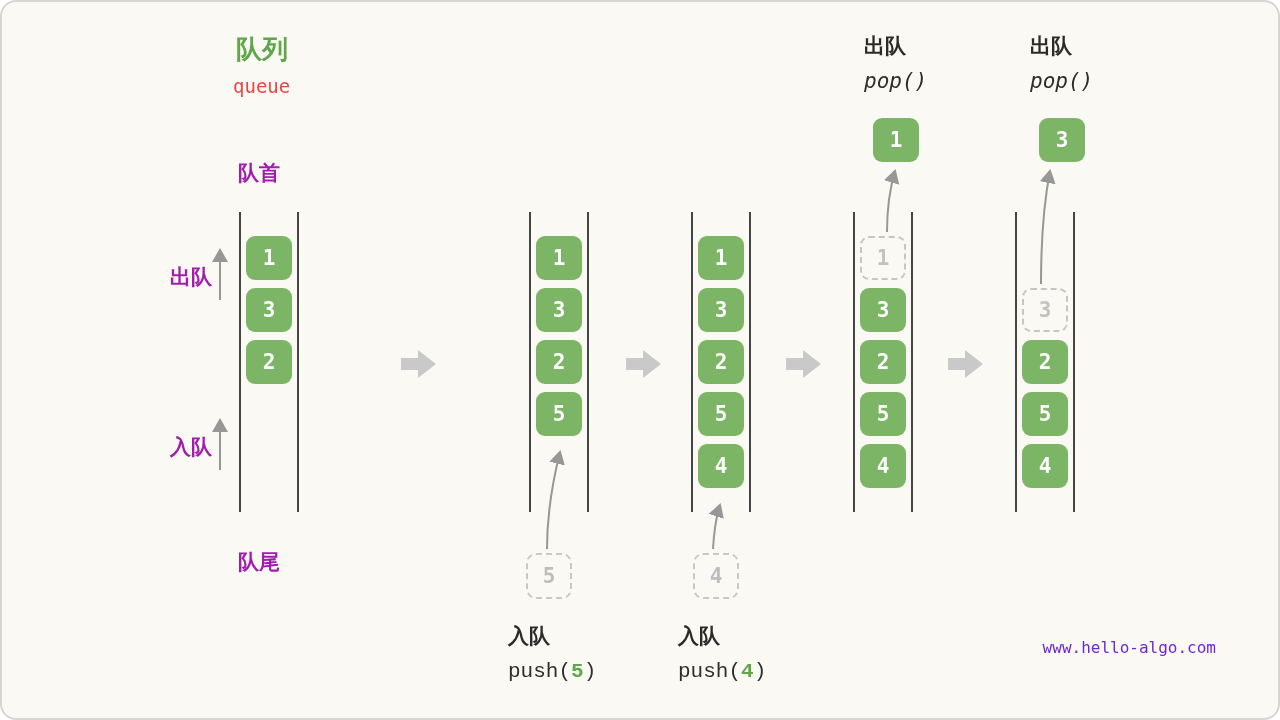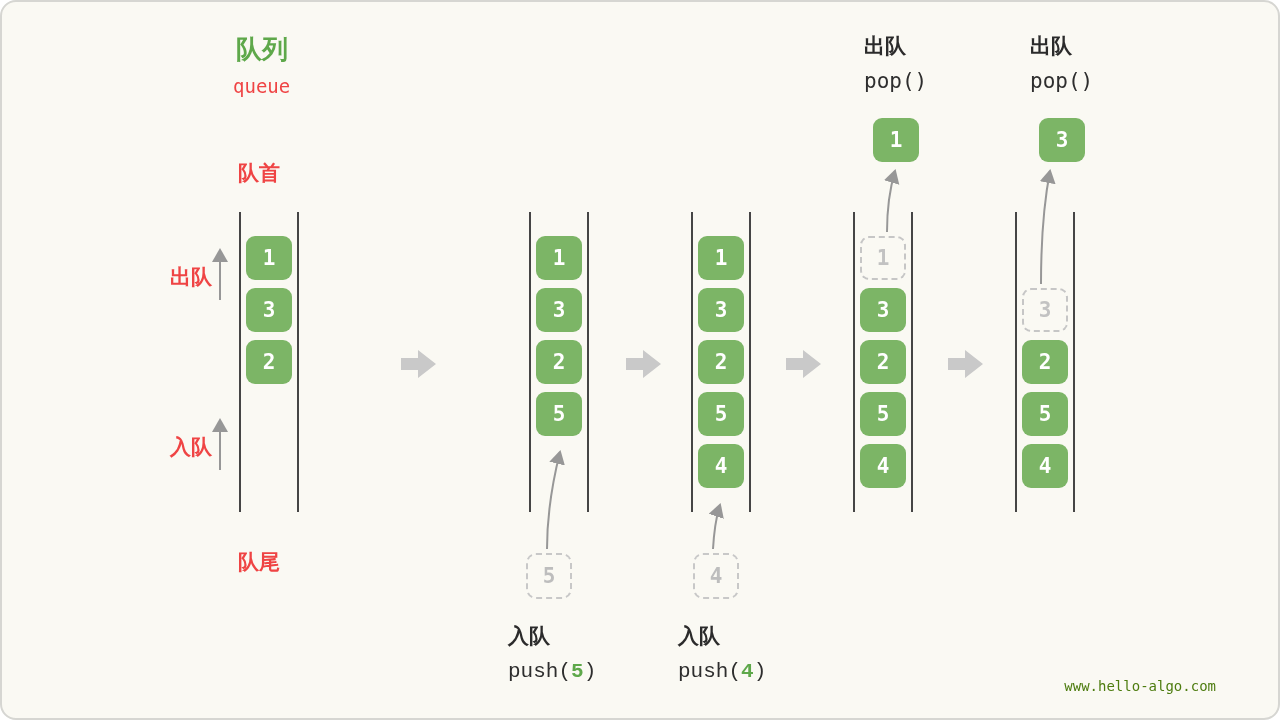--- a/index.html
+++ b/index.html
@@ -19,21 +19,21 @@
     background:var(--bg);
     border:2px solid #d6d6d2;
     border-radius:16px;
     overflow:hidden;
     font-family:"Liberation Sans", sans-serif;
     color:var(--ink);
   }
   .title-zh{position:absolute;left:234px;top:30px;font-size:26px;font-weight:700;color:var(--green-text);}
   .title-en{position:absolute;left:231px;top:73px;font-size:19px;font-family:"DejaVu Sans Mono", monospace;color:#ef4444;}
 
-  .lbl{position:absolute;font-size:21px;font-weight:700;color:#ef4444;}
+  .lbl{position:absolute;font-size:21px;font-weight:700;color:#a21caf;}
   .lbl.front{left:236px;top:157px;}
   .lbl.rear{left:236px;top:546px;}
   .lbl.dequeue-side{left:168px;top:261px;}
   .lbl.enqueue-side{left:168px;top:431px;}
 
   .col{position:absolute;top:210px;width:60px;height:300px;}
   .wall{position:absolute;top:0;width:2px;height:300px;background:var(--wall);}
   .wall.l{left:0;}
   .wall.r{right:0;}
 
@@ -57,34 +57,34 @@
   }
 
   .popped{
     position:absolute;top:116px;width:46px;height:44px;
     background:var(--green);border-radius:9px;
     color:#fff;font-family:"DejaVu Sans Mono", monospace;font-weight:700;font-size:21px;
     display:flex;align-items:center;justify-content:center;
   }
   .pop-op{position:absolute;top:30px;}
   .pop-zh{font-size:21px;font-weight:700;}
-  .pop-code{margin-top:9px;font-family:"DejaVu Sans Mono", monospace;font-size:21px;color:#2e2e2e;}
+  .pop-code{margin-top:9px;font-family:"DejaVu Sans Mono", monospace;font-size:21px;color:#2e2e2e;font-style:italic;}
 
   .push-cap{position:absolute;}
   .push-zh{font-size:21px;font-weight:700;}
   .push-code{margin-top:10px;font-family:Liberation Mono, monospace;font-size:21px;color:#2e2e2e;}
   .push-code .arg{color:var(--green-text);font-weight:700;}
 
   .block-arrow{position:absolute;width:36px;height:32px;}
 
   .overlay{position:absolute;left:0;top:0;width:1276px;height:716px;pointer-events:none;}
 
   .watermark{
-    position:absolute;right:62px;top:676px;
-    font-family:"DejaVu Sans Mono", monospace;font-size:14px;color:#4d7c0f;
+    position:absolute;right:62px;top:636px;
+    font-family:"DejaVu Sans Mono", monospace;font-size:16px;color:#6d28d9;
   }
 </style>
 </head>
 <body>
 
 <div class="canvas">
 
   <div class="title-zh">队列</div>
   <div class="title-en">queue</div>
 

